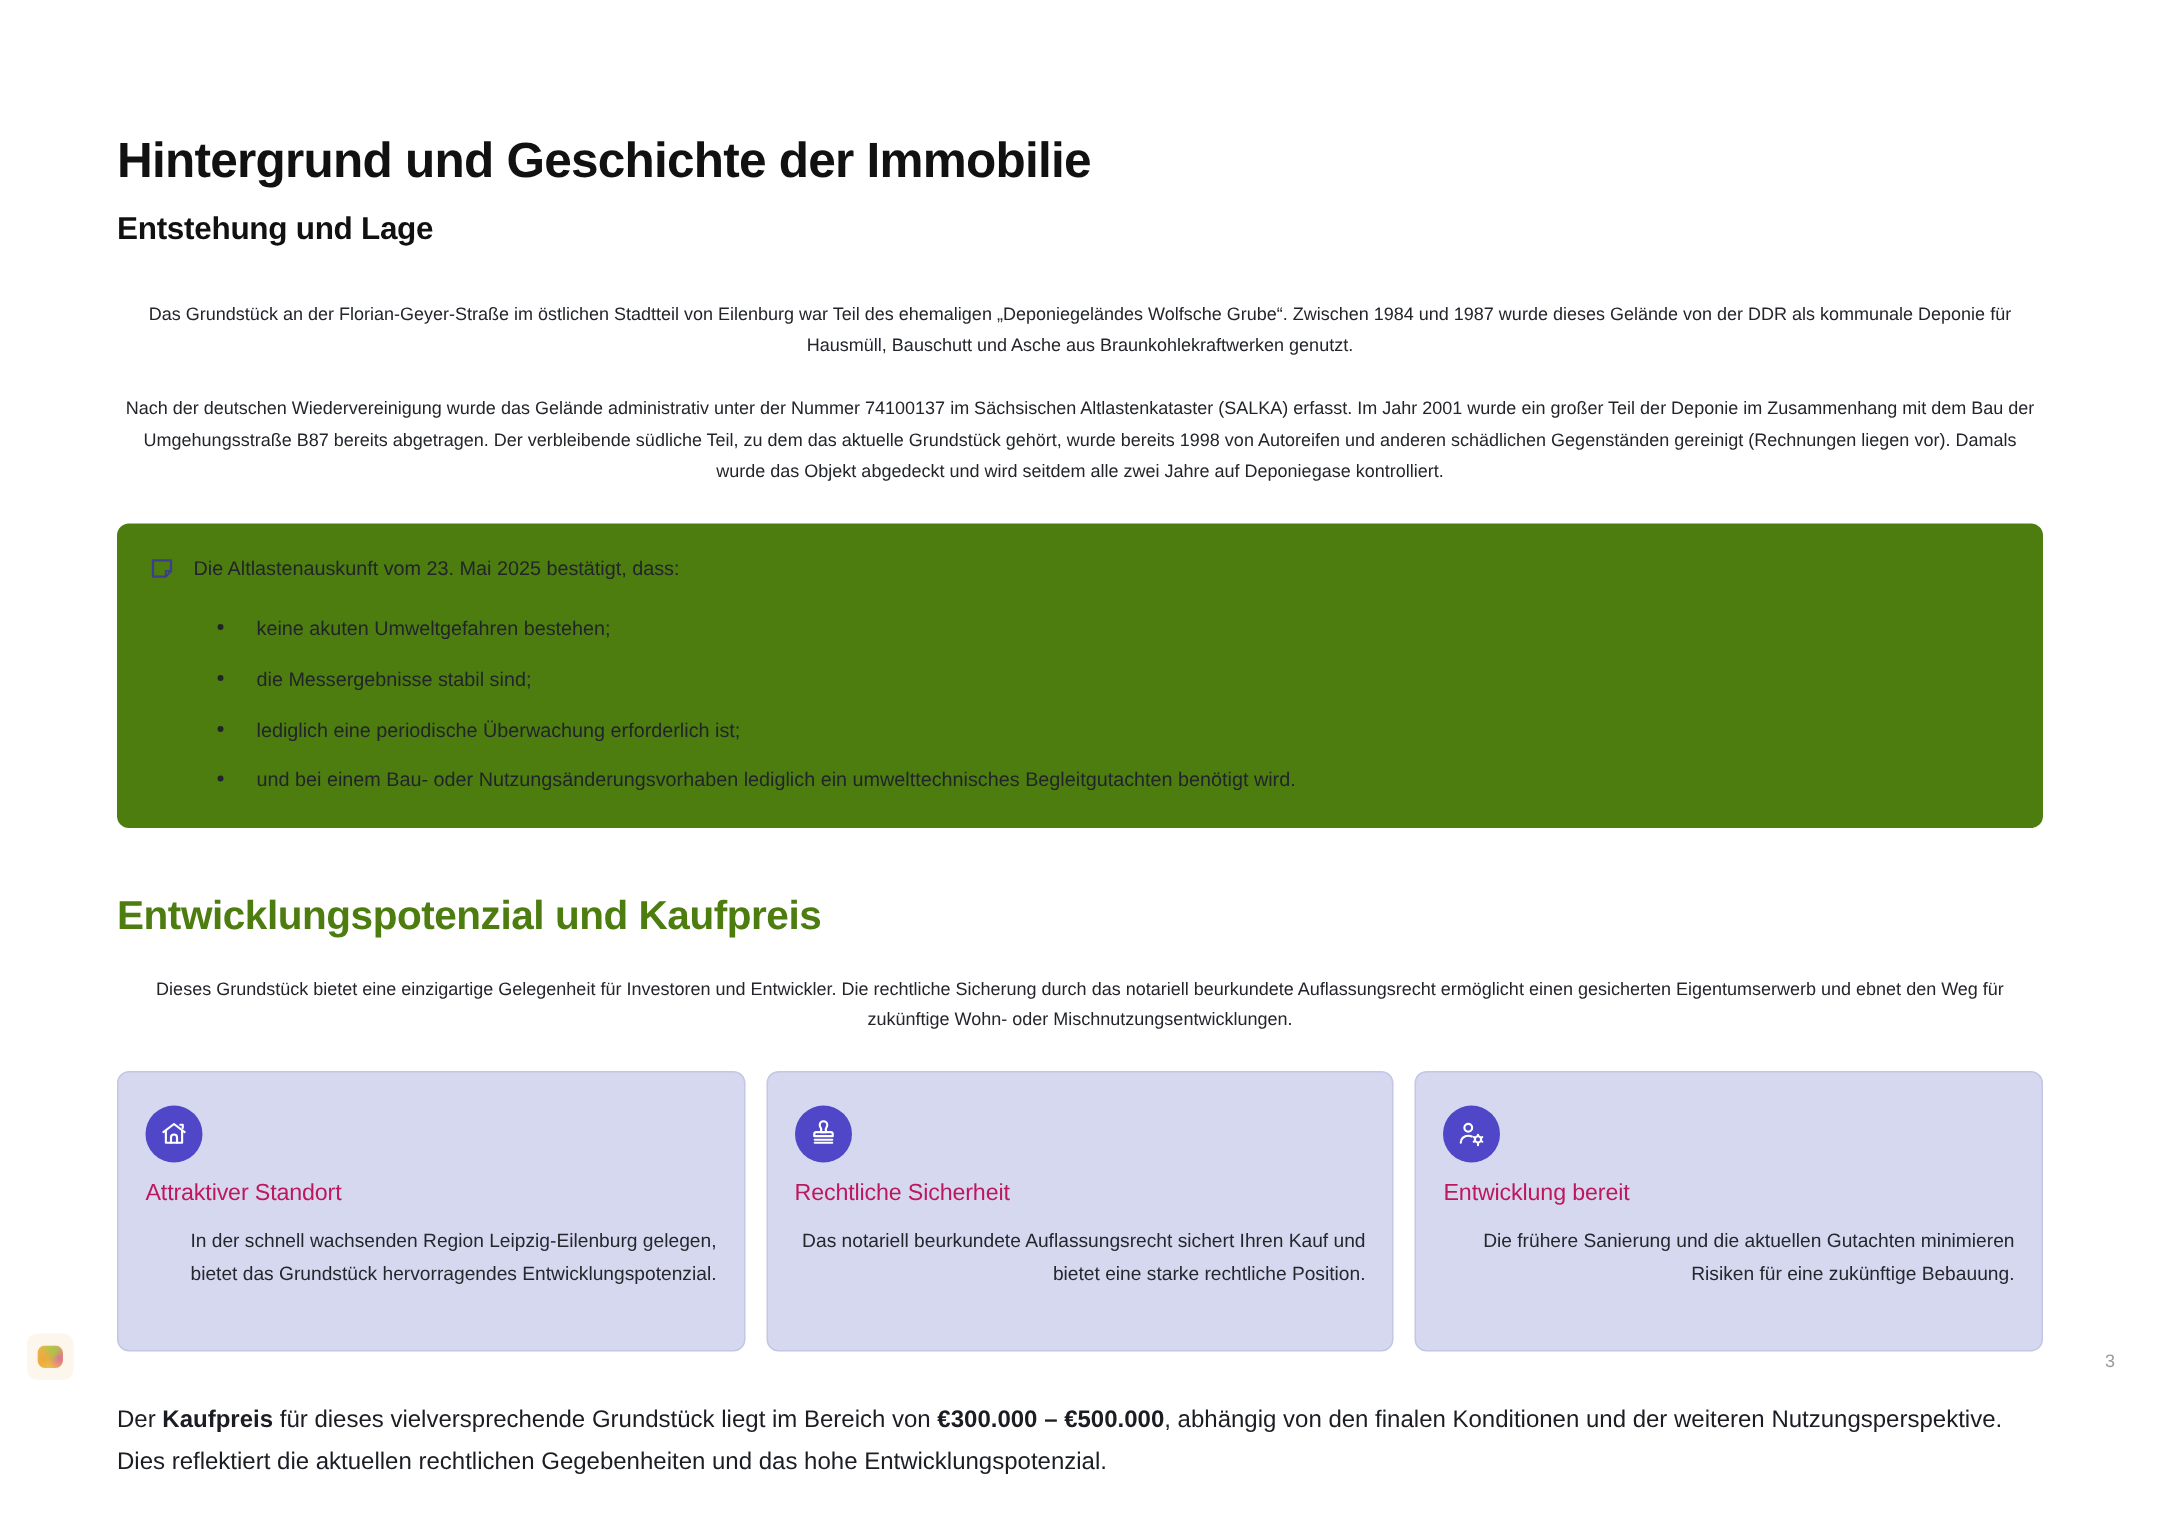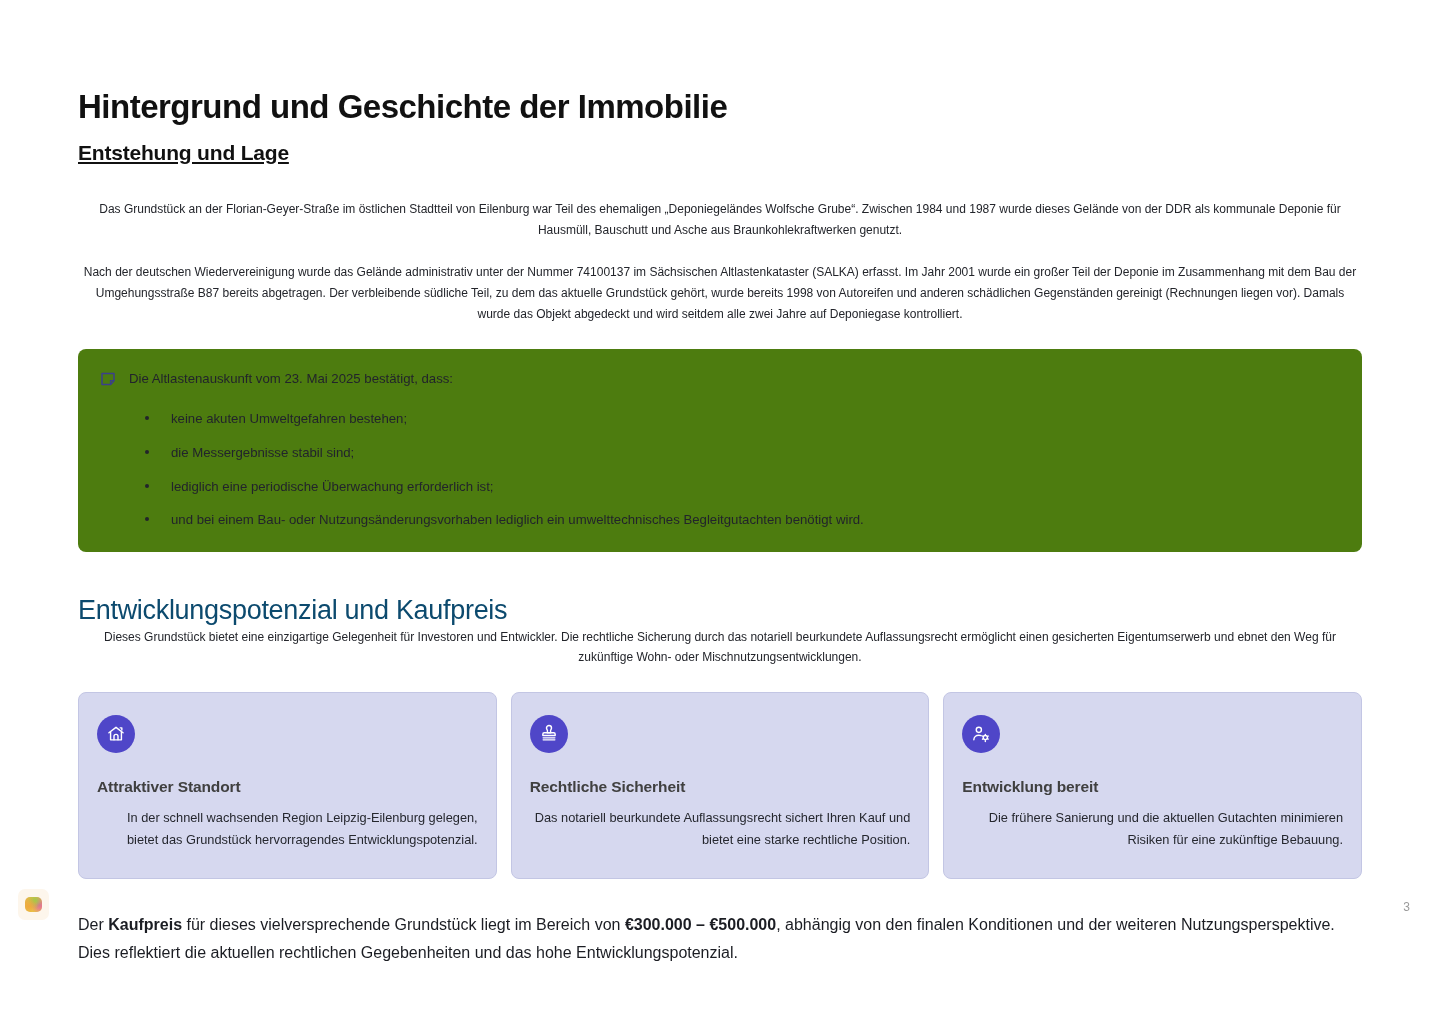--- a/index.html
+++ b/index.html
@@ -34,41 +34,40 @@
     line-height: 1.15;
   }
   .h2 {
     font-size: 21px;
     font-weight: bold;
     letter-spacing: -0.2px;
     color: #111111;
     margin: 0;
     padding-top: 14px;
     line-height: 1.2;
-    text-decoration: underline;
   }
   .h1-section {
     font-size: 27px;
-    font-weight: normal;
+    font-weight: bold;
     letter-spacing: -0.3px;
-    color: #0c4a6e;
+    color: #4d7c0f;
     margin: 0;
     line-height: 1.2;
   }
   
   .p {
     font-size: 12px;
     line-height: 1.72;
     color: #23252b;
     margin: 0;
     text-align: center;
   }
   .p-1 { margin-top: 34px; }
   .p-2 { margin-top: 22px; }
-  .intro-p { }
+  .intro-p { margin-top: 22px; }
   
   .callout {
     margin-top: 25px;
     background: #4d7c0f;
     border-radius: 8px;
     padding: 20px 22px 22px 22px;
     min-height: 175px;
   }
   .callout-head {
     display: flex;
@@ -133,23 +132,23 @@
     height: 38px;
     border-radius: 50%;
     background: #4f46c8;
     display: flex;
     align-items: center;
     justify-content: center;
   }
   .card-icon svg { display: block; }
   .card-title {
     font-size: 15.5px;
-    font-weight: bold;
-    color: #404040;
-    margin-top: 25px;
+    font-weight: normal;
+    color: #be185d;
+    margin-top: 12px;
     letter-spacing: -0.1px;
   }
   .card-text {
     font-size: 12.8px;
     line-height: 1.72;
     color: #25272e;
     margin-top: 11px;
     text-align: right;
   }
   

